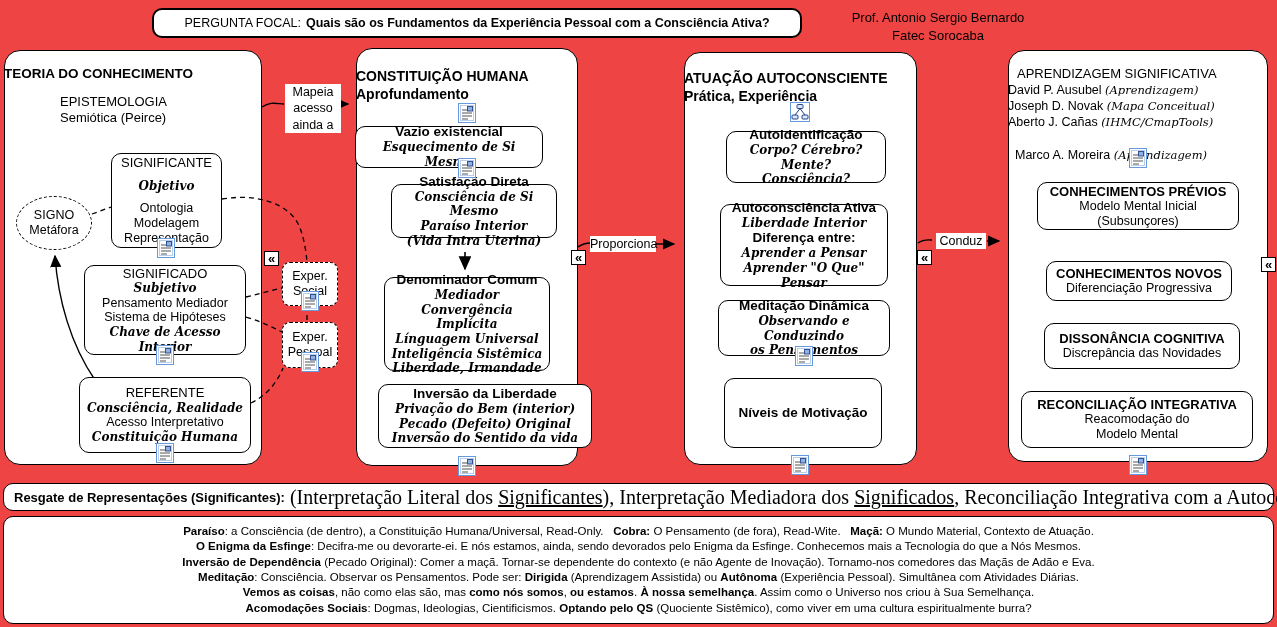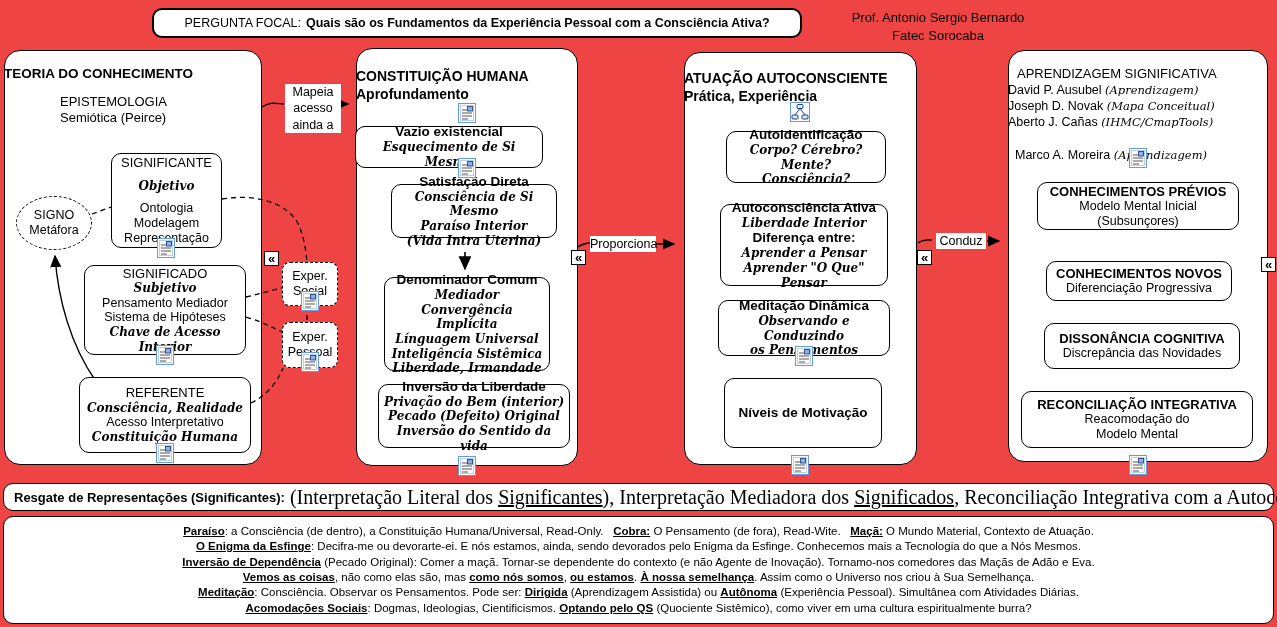--- a/index.html
+++ b/index.html
@@ -31,21 +31,21 @@
   #focal { position:absolute; left:152px; top:8px; width:650px; height:30px; border:2.2px solid #000; border-radius:10px;
            background:#fff; display:flex; align-items:center; justify-content:center; font-size:12.5px; z-index:3; white-space:nowrap; }
   #focal .q { font-weight:bold; margin-left:5px; }
   #credit { position:absolute; left:838px; top:9px; width:200px; text-align:center; font-size:13px; line-height:1.35; z-index:3; }
   #resgate { top:483px; height:28px; display:flex; align-items:center; padding-left:10px; white-space:nowrap; }
   #resgate .lbl { font-weight:bold; font-size:13px; }
   #resgate .ser { font-family:"Liberation Serif", serif; font-size:20px; margin-left:5px; }
   #resgate .ul { text-decoration:underline; }
   #glossary { top:516px; height:108px; display:flex; flex-direction:column; justify-content:center;
               text-align:center; font-size:11.5px; line-height:15.4px; padding:0 10px; }
-  .gb { font-weight:bold;text-decoration:underline; }
+  .gb { font-weight:bold; }
   .authline { position:absolute; left:1008px; width:276px; text-align:left; z-index:3; font-size:12.5px; }
   .authline .note { font-family:"DejaVu Serif", serif; font-style:italic; font-weight:normal; font-size:11.5px; }
 </style>
 </head>
 <body>
 
 <div id="canvas">
 
   <div class="col" style="left:4px;top:50px;width:258px;height:415px;"></div>
   <div class="col" style="left:356px;top:48px;width:222px;height:418px;"></div>
@@ -221,21 +221,21 @@
 
   <div class="node" style="left:384px;top:277px;width:166px;height:94px;">
     <span class="ntb2">Denominador Comum</span>
     <span class="script prelines">Mediador
 Convergência Implícita
 Línguagem Universal
 Inteligência Sistêmica
 Liberdade, Irmandade</span>
   </div>
 
-  <div class="node" style="left:378px;top:384px;width:192px;height:64px;">
+  <div class="node" style="left:378px;top:384px;width:214px;height:64px;">
     <span class="ntb2">Inversão da Liberdade</span>
     <span class="script prelines">Privação do Bem (interior)
 Pecado (Defeito) Original
 Inversão do Sentido da vida</span>
   </div>
   <span class="icon" style="left:458px;top:456px;"><svg width="18" height="20" viewBox="0 0 18 20">
         <rect x="0.5" y="0.5" width="17" height="19" fill="#fff" stroke="#6699dd"></rect>
         <rect x="2.5" y="2.5" width="13" height="15" fill="#fff" stroke="#b9cdec"></rect>
         <line x1="4" y1="7" x2="14" y2="7" stroke="#555"></line>
         <line x1="4" y1="10" x2="14" y2="10" stroke="#555"></line>
@@ -365,18 +365,18 @@
 
   <div class="wide" id="resgate">
     <span class="lbl">Resgate de Representações (Significantes):</span>
     <span class="ser"><span>(Interpretação Literal dos </span><span class="ul">Significantes</span><span>), Interpretação Mediadora dos </span><span class="ul">Significados</span><span>, Reconciliação Integrativa com a Autoconsciência (</span><span class="ul">Referente</span><span>)</span></span>
   </div>
 
   <div class="wide" id="glossary">
     <div><span class="gb">Paraíso</span><span>: a Consciência (de dentro), a Constituição Humana/Universal, Read-Only.&nbsp;&nbsp; </span><span class="gb">Cobra:</span><span> O Pensamento (de fora), Read-Wite.&nbsp;&nbsp; </span><span class="gb">Maçã:</span><span> O Mundo Material, Contexto de Atuação.</span></div>
     <div><span class="gb">O Enigma da Esfinge</span><span>: Decifra-me ou devorarte-ei. E nós estamos, ainda, sendo devorados pelo Enigma da Esfinge. Conhecemos mais a Tecnologia do que a Nós Mesmos.</span></div>
     <div><span class="gb">Inversão de Dependência</span><span> (Pecado Original): Comer a maçã. Tornar-se dependente do contexto (e não Agente de Inovação). Tornamo-nos comedores das Maçãs de Adão e Eva.</span></div>
+    <div><span class="gb">Meditação</span><span>: Consciência. Observar os Pensamentos. Pode ser: </span><span class="gb">Dirigida</span><span> (Aprendizagem Assistida) ou </span><span class="gb">Autônoma</span><span> (Experiência Pessoal). Simultânea com Atividades Diárias.</span></div>
     <div><span class="gb">Vemos as coisas</span><span>, não como elas são, mas </span><span class="gb">como nós somos</span><span>, </span><span class="gb">ou estamos</span><span>. </span><span class="gb">À nossa semelhança</span><span>. Assim como o Universo nos criou à Sua Semelhança.</span></div>
-    <div><span class="gb">Meditação</span><span>: Consciência. Observar os Pensamentos. Pode ser: </span><span class="gb">Dirigida</span><span> (Aprendizagem Assistida) ou </span><span class="gb">Autônoma</span><span> (Experiência Pessoal). Simultânea com Atividades Diárias.</span></div>
     <div><span class="gb">Acomodações Sociais</span><span>: Dogmas, Ideologias, Cientificismos. </span><span class="gb">Optando pelo QS</span><span> (Quociente Sistêmico), como viver em uma cultura espiritualmente burra?</span></div>
   </div>
 
 </div>
 
 </body></html>

